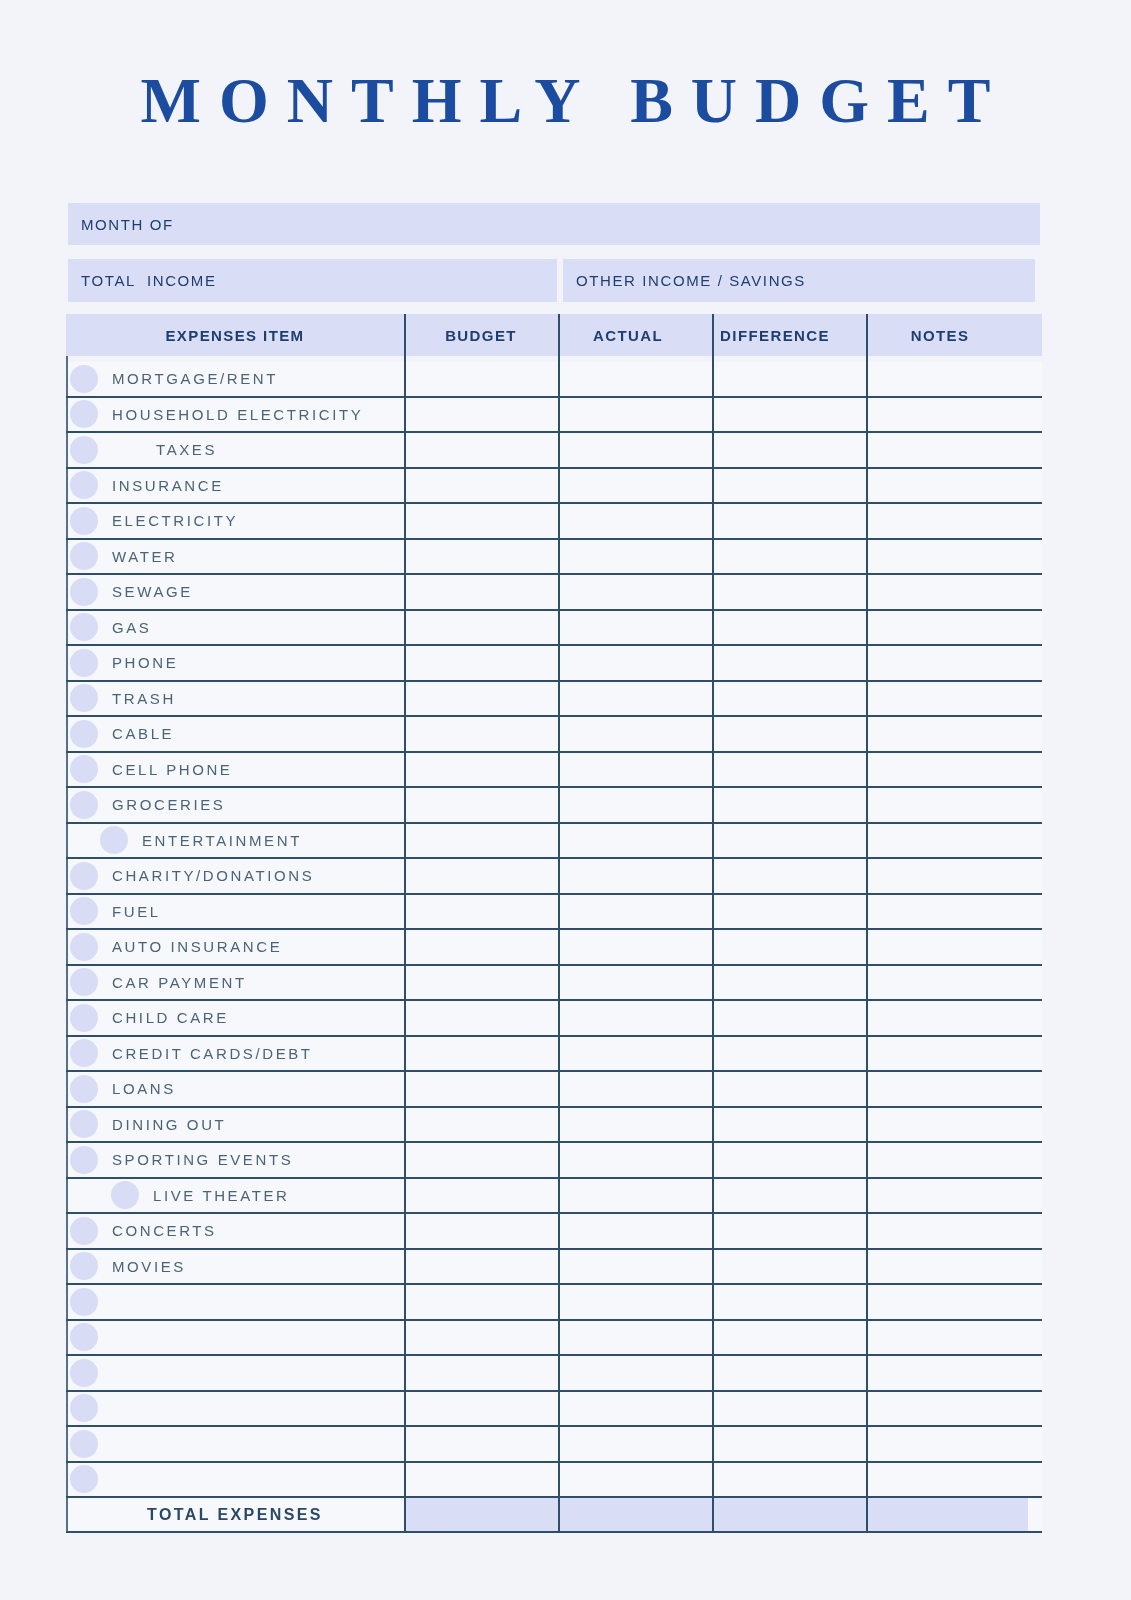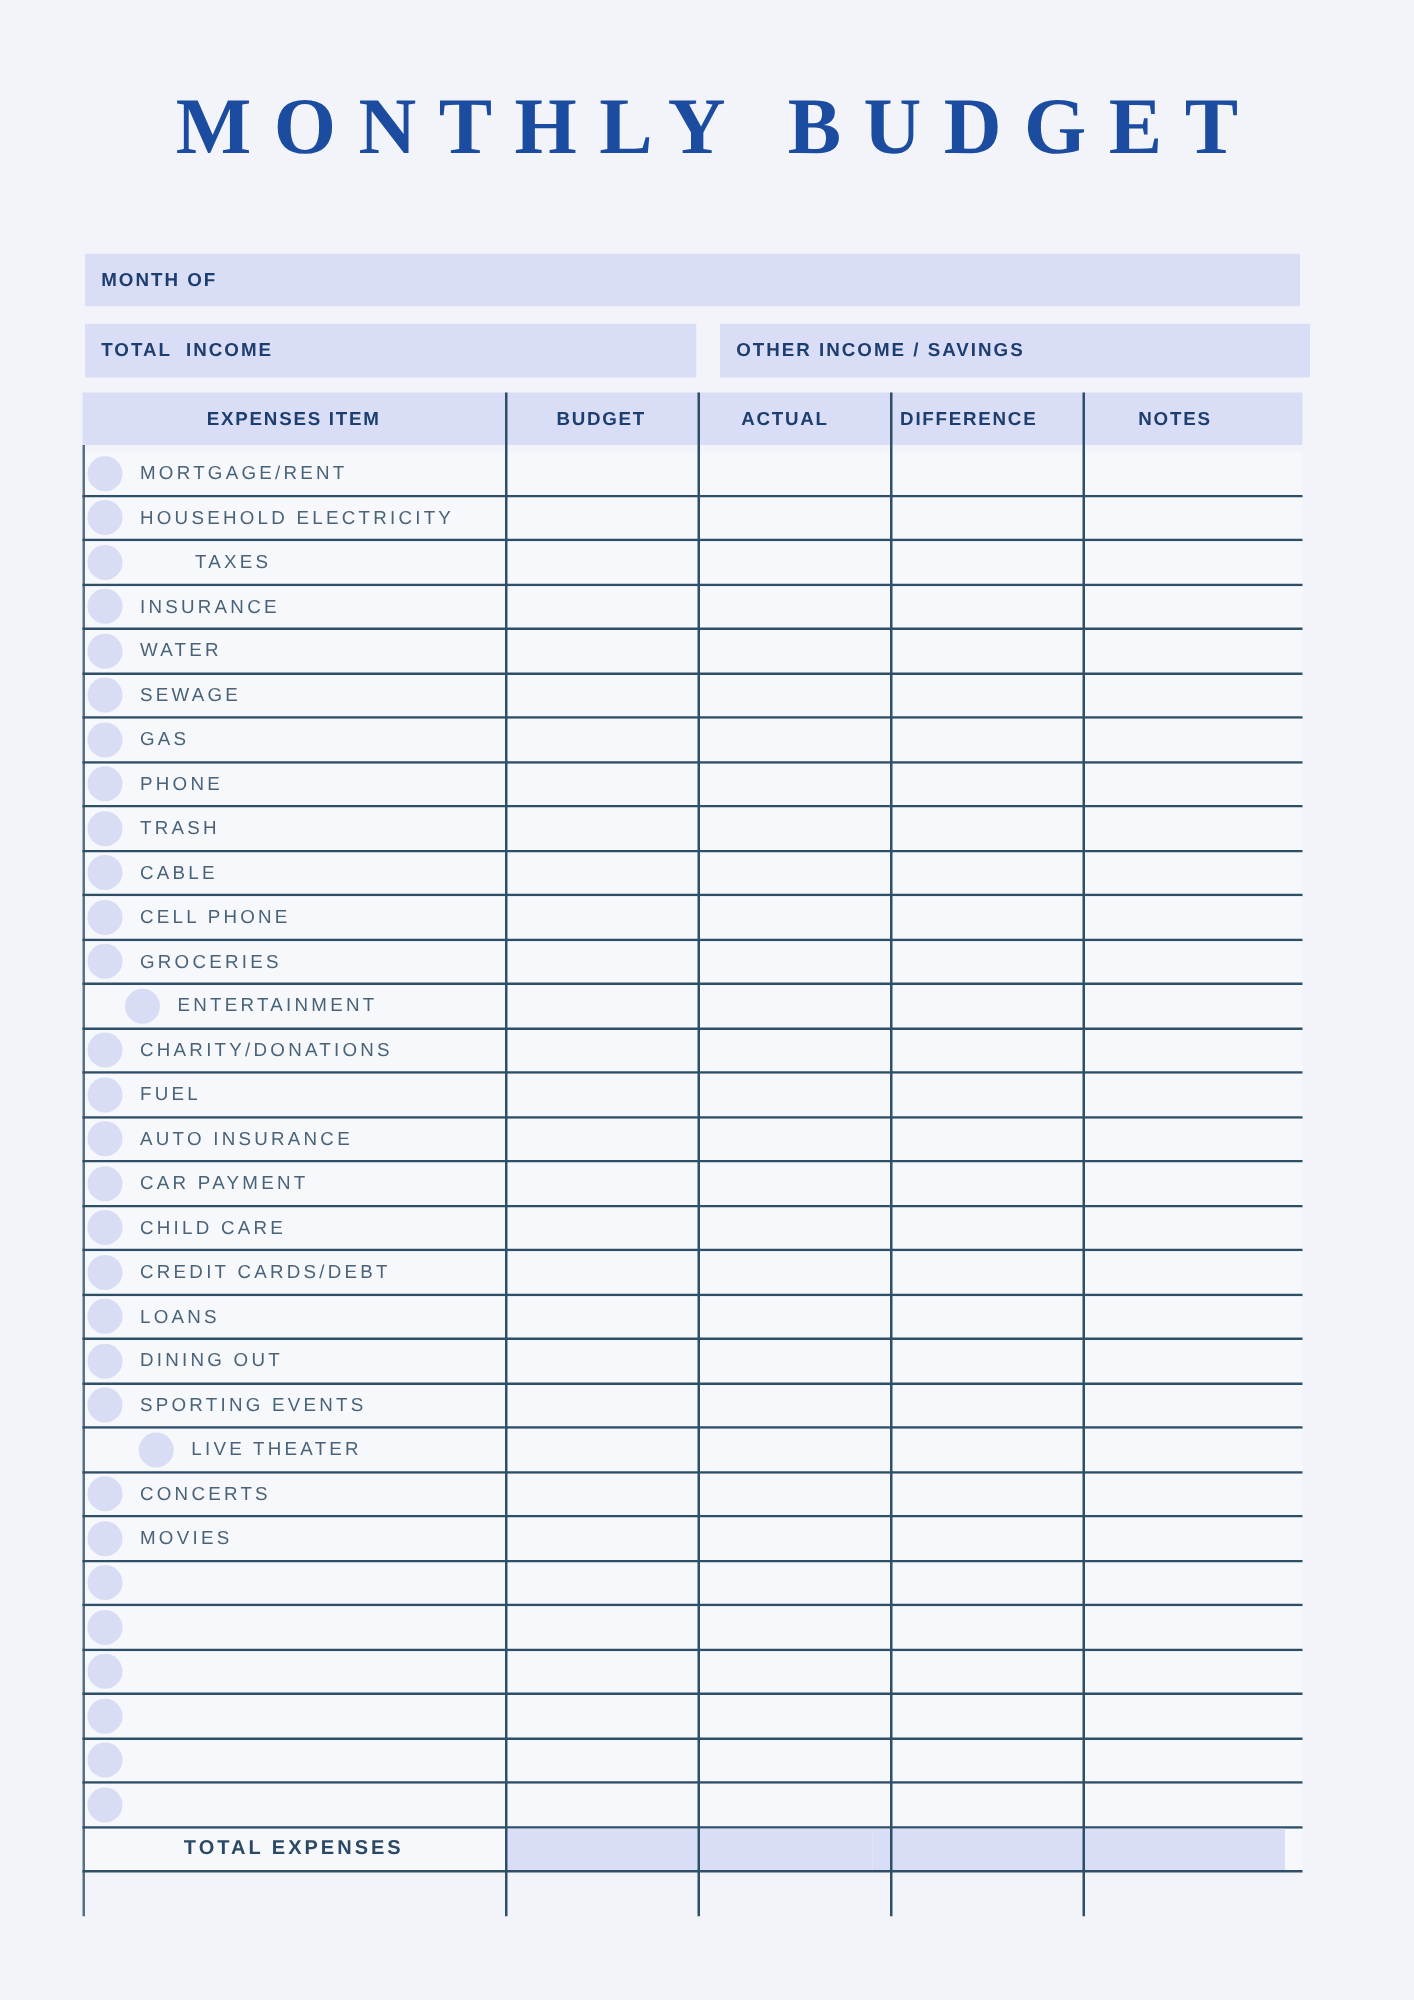--- a/index.html
+++ b/index.html
@@ -35,28 +35,28 @@
   }
   
   .bar{
     position:absolute;
     background:var(--panel-lavender);
     display:flex; align-items:center;
     padding-left:13px;
   }
   .bar-label{
     color:var(--header-navy);
-    font-weight:bold;
+    font-weight:normal;
     font-size:15px;
     letter-spacing:1.6px;
     white-space:pre;
   }
   #month-bar{left:68px; top:203px; width:972px; height:42px;}
   #income-left{left:68px; top:259px; width:489px; height:43px;}
-  #income-right{left:576px; top:259px; width:472px; height:43px;}
+  #income-right{left:563px; top:259px; width:472px; height:43px;}
   
   #expense-table{
     position:absolute; left:66px; top:314px; width:976px; height:1219px;
   }
   .thead{
     display:flex; height:42px;
     background:var(--panel-lavender);
   }
   .th{
     display:flex; align-items:center; justify-content:center;
@@ -176,20 +176,30 @@
     <div class="cell c1" style="display:flex;align-items:center;height:100%;">
       <span class="bullet"></span>
       <span class="row-label">INSURANCE</span>
     </div>
     <div class="cell c2"></div>
     <div class="cell c3"></div>
     <div class="cell c4"></div>
     <div class="cell c5"></div>
   </div>
 
+  <div class="trow">
+    <div class="cell c1" style="display:flex;align-items:center;height:100%;">
+      <span class="bullet"></span>
+      <span class="row-label">ELECTRICITY</span>
+    </div>
+    <div class="cell c2"></div>
+    <div class="cell c3"></div>
+    <div class="cell c4"></div>
+    <div class="cell c5"></div>
+  </div>
 
   <div class="trow">
     <div class="cell c1" style="display:flex;align-items:center;height:100%;">
       <span class="bullet"></span>
       <span class="row-label">WATER</span>
     </div>
     <div class="cell c2"></div>
     <div class="cell c3"></div>
     <div class="cell c4"></div>
     <div class="cell c5"></div>

